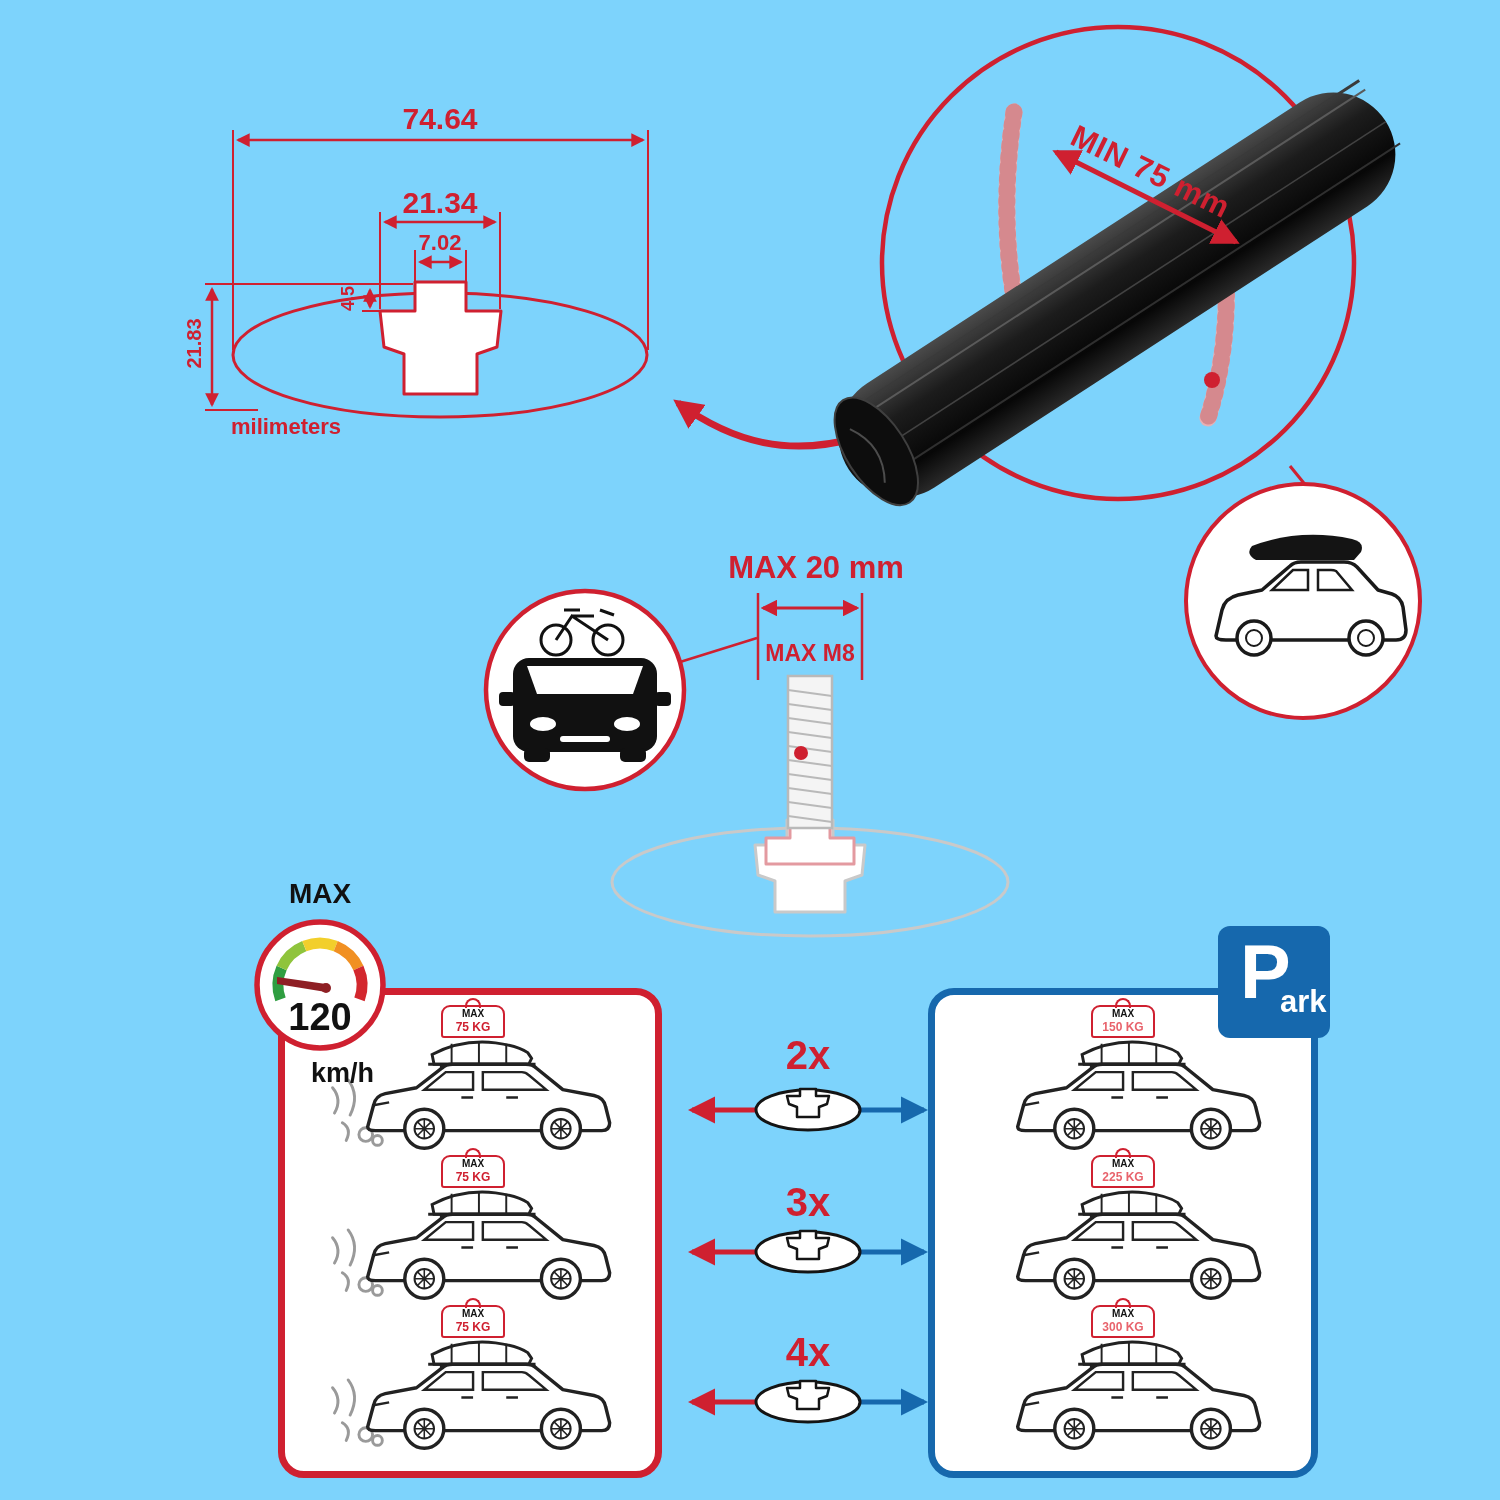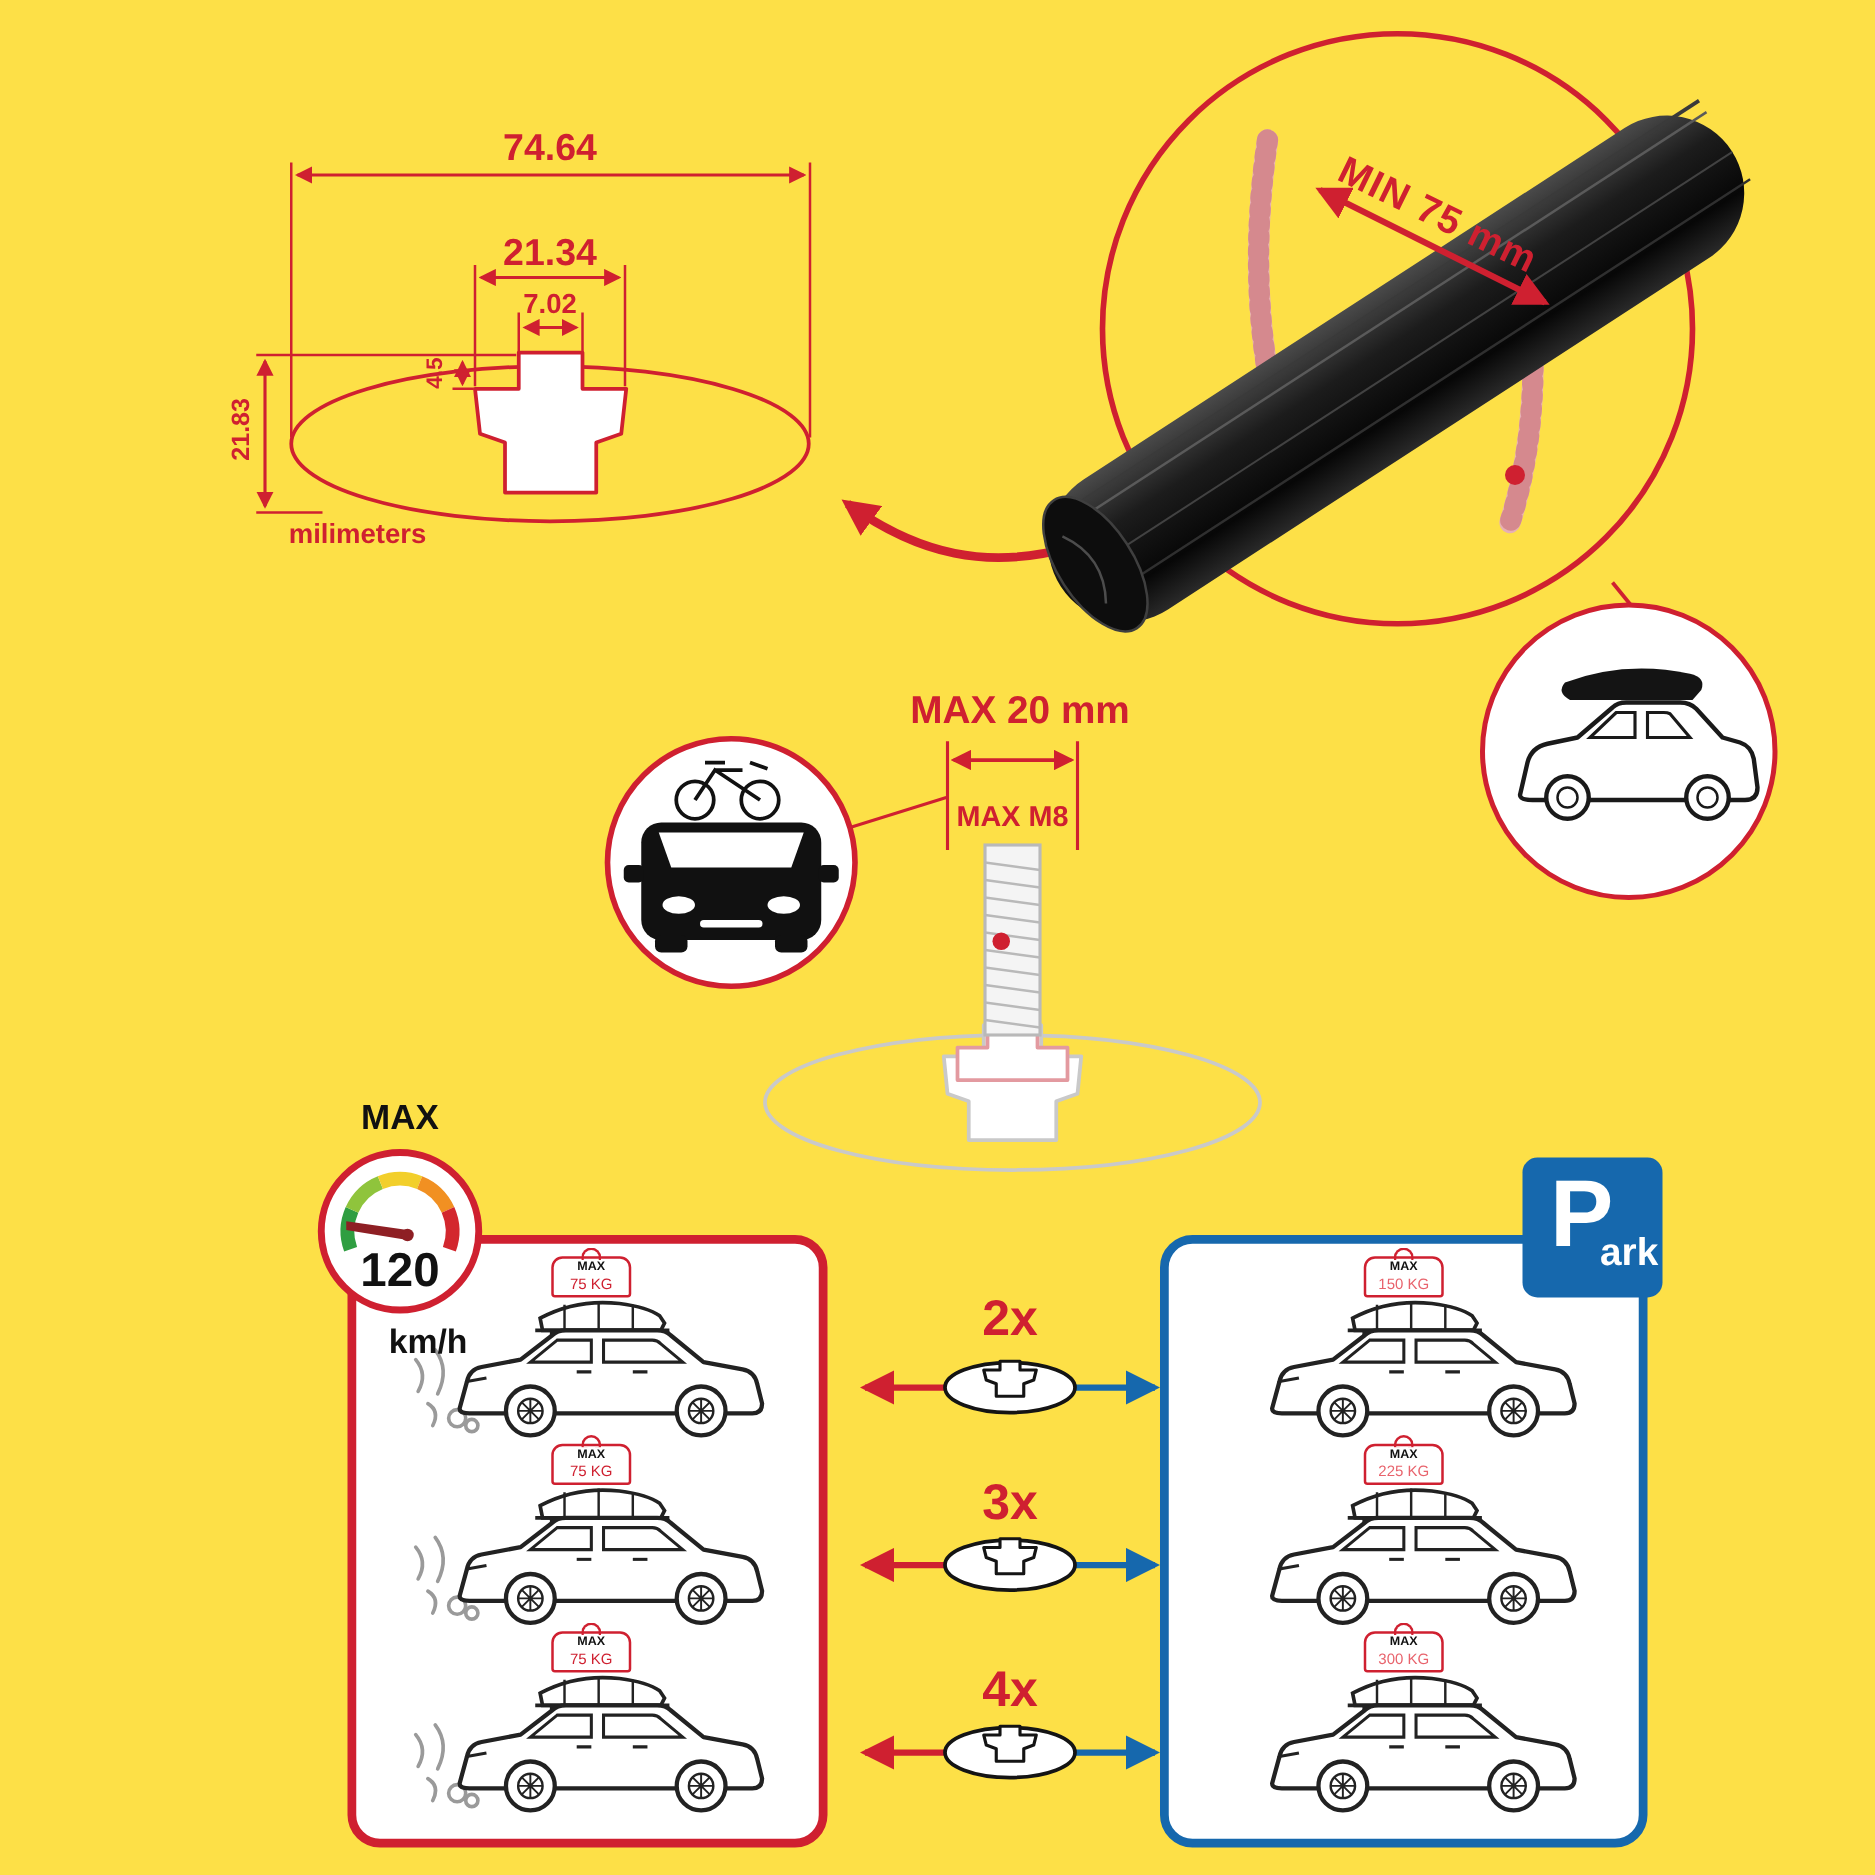--- a/index.html
+++ b/index.html
@@ -1,17 +1,17 @@
 <!DOCTYPE html>
 <html><head>
 <meta charset="utf-8">
 <style>
   html,body{margin:0;padding:0;background:#fff;}
   .canvas{
-    position:relative;width:1500px;height:1500px;background:#fde047;overflow:hidden;
+    position:relative;width:1500px;height:1500px;background:#7dd3fc;overflow:hidden;
     font-family:"Liberation Sans",sans-serif;
   }
   svg.layer{position:absolute;left:0;top:0;width:1500px;height:1500px;pointer-events:none;}
   #art-bg{z-index:1;}
   #art-fg{z-index:3;}
   .txt{position:absolute;z-index:5;color:#cf2030;font-weight:bold;text-align:center;white-space:nowrap;}
   .blk{color:#111;}
   
   .t-7464{left:395px;top:102px;width:90px;font-size:30px;}
   .t-2134{left:395px;top:186px;width:90px;font-size:30px;}
@@ -36,21 +36,21 @@
   .max-flag{
     position:absolute;left:128px;top:-2px;width:60px;z-index:6;
     border:2.5px solid #cf2030;border-radius:9px 9px 3px 3px;background:#fff;
     display:flex;flex-direction:column;align-items:center;padding:1px 0 2px 0;
   }
   .max-flag::before{
     content:"";position:absolute;top:-9px;left:50%;transform:translateX(-50%);
     width:12px;height:8px;border:2.5px solid #cf2030;border-bottom:none;border-radius:8px 8px 0 0;
   }
   .flag-max{font-size:10px;font-weight:bold;color:#111;line-height:12px;}
-  .flag-weight{font-size:12px;font-weight:normal;color:#cf2030;line-height:14px;}
+  .flag-weight{font-size:12px;font-weight:bold;color:#cf2030;line-height:14px;}
   .blue-box .flag-weight{color:#e8636c;}
   
   .park-sign{position:absolute;left:1218px;top:926px;width:112px;height:112px;background:#1668ad;border-radius:12px;z-index:4;}
   .park-p{position:absolute;left:22px;top:2px;font-size:76px;font-weight:bold;color:#fff;}
   .park-ark{position:absolute;left:62px;top:58px;font-size:31px;font-weight:bold;color:#fff;}
 </style>
 </head>
 <body>
 
 <div class="canvas">

